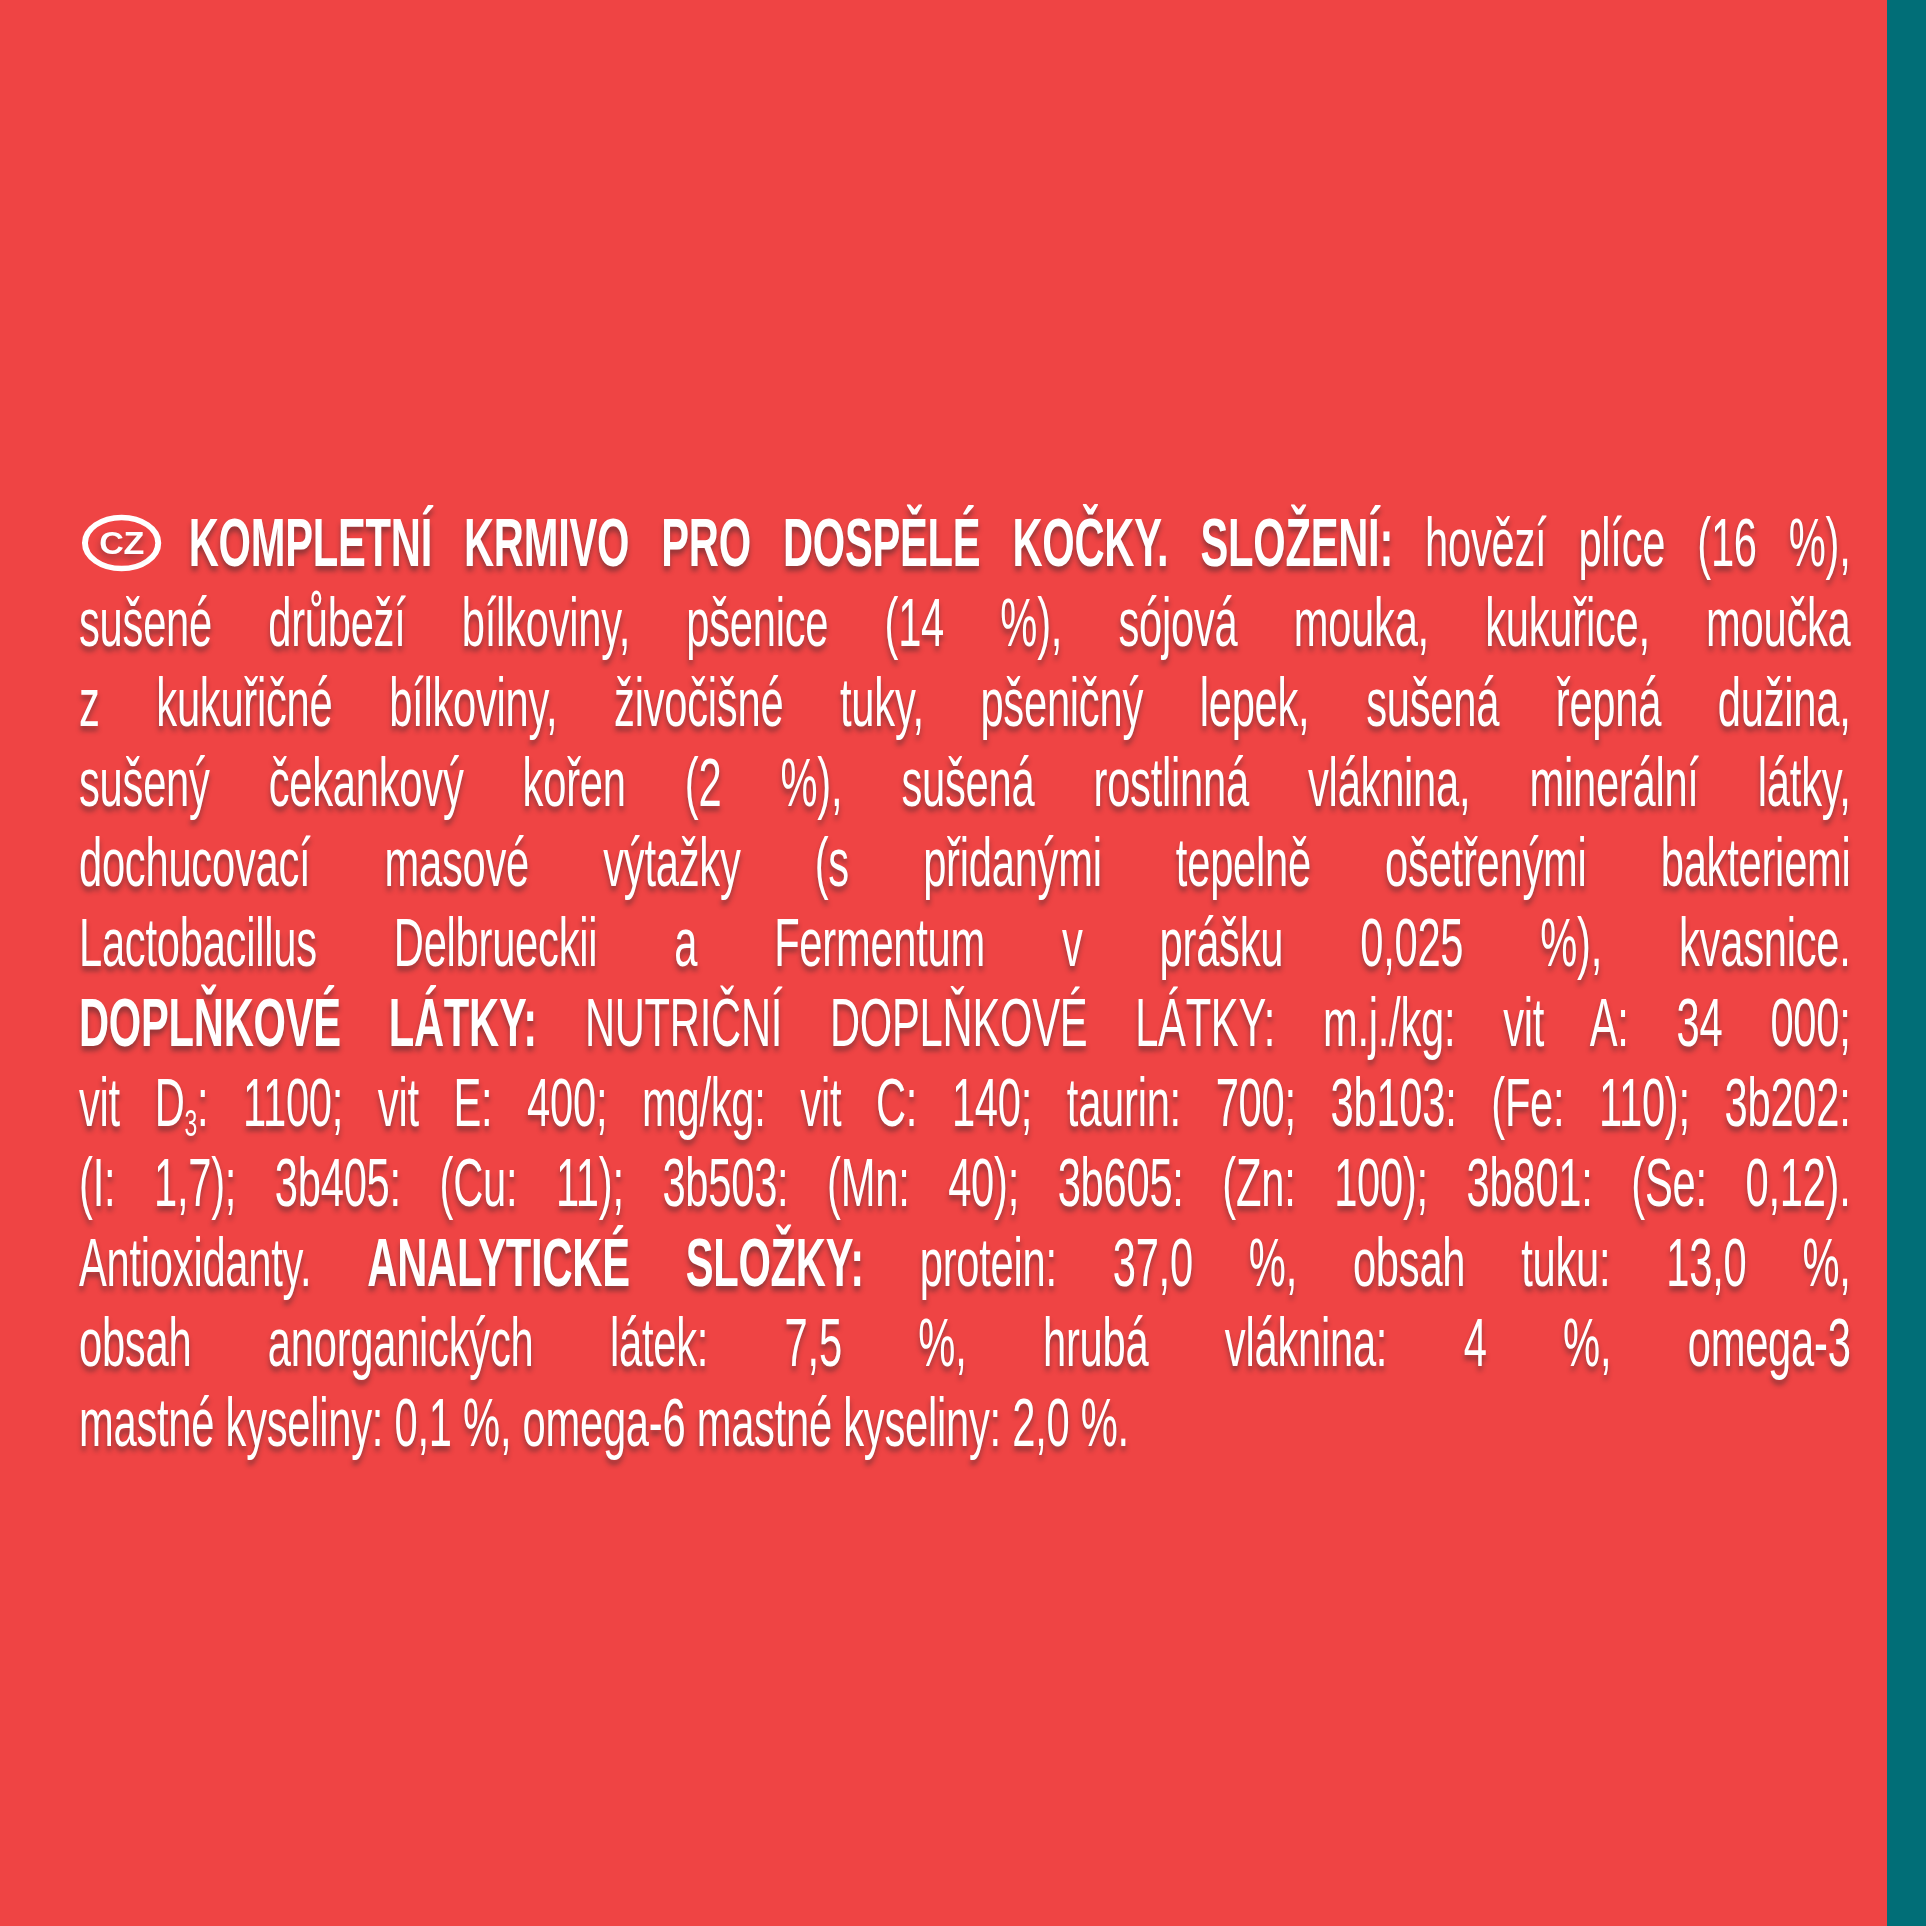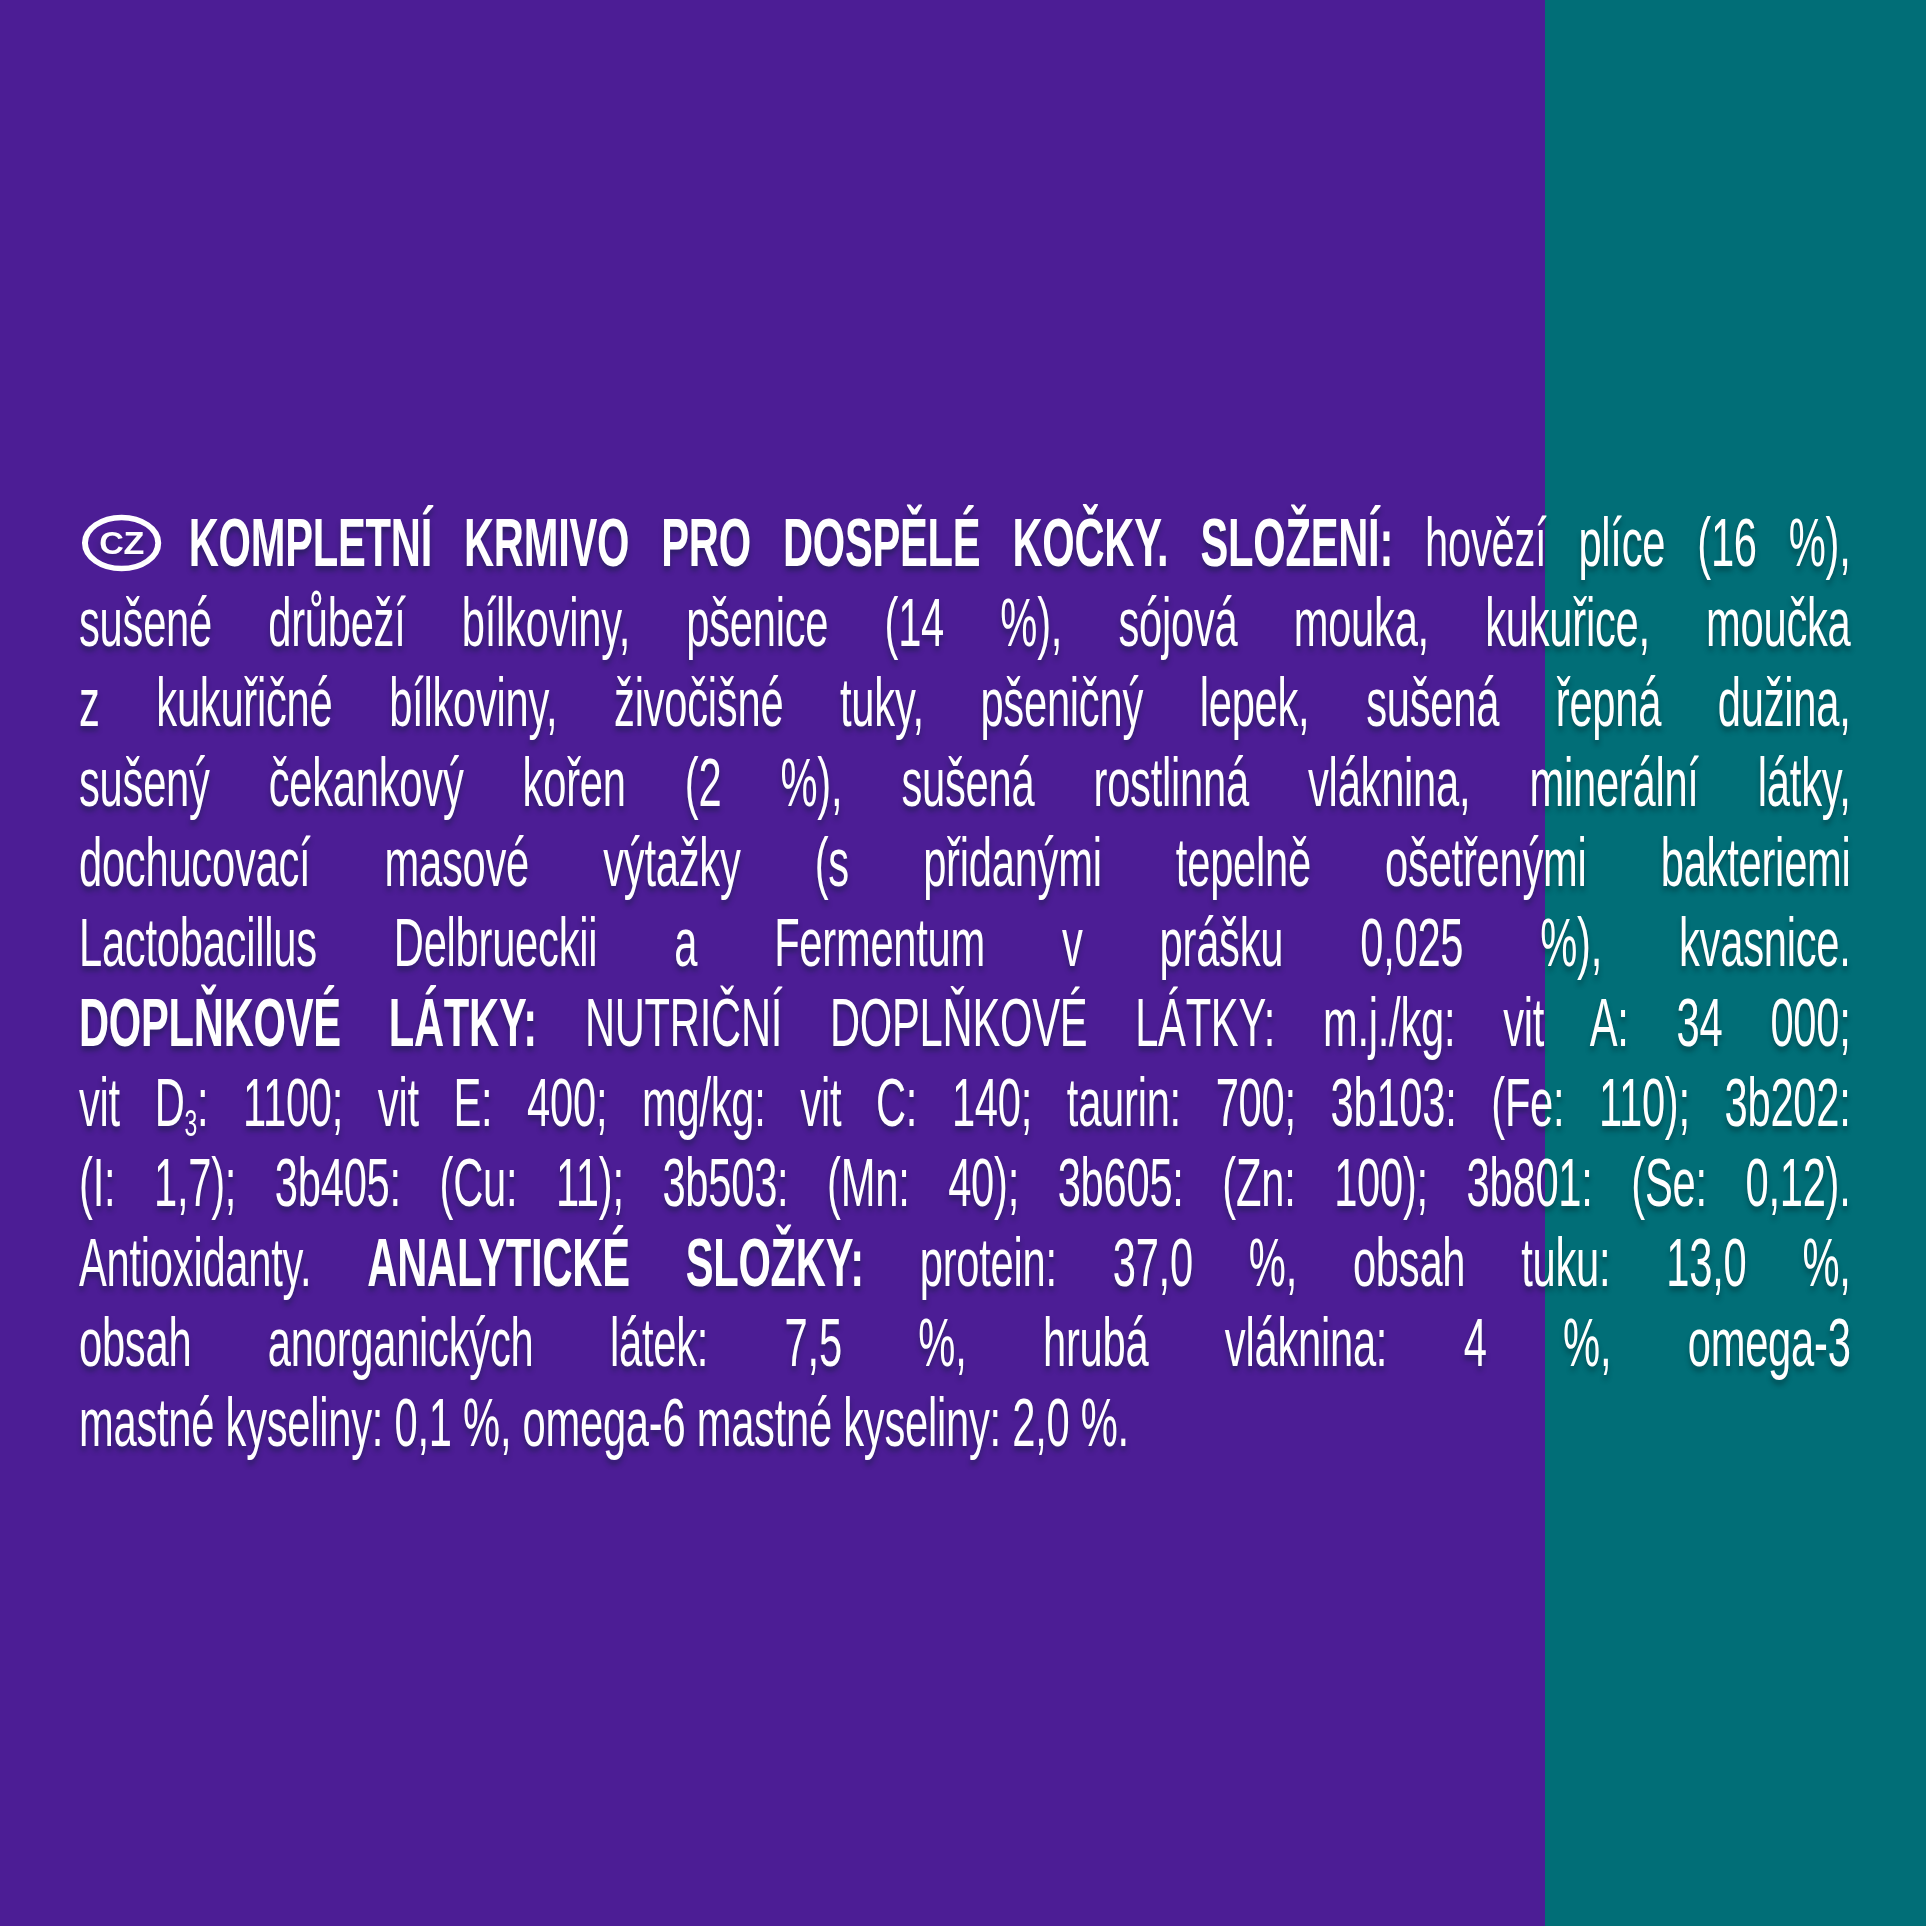--- a/index.html
+++ b/index.html
@@ -6,23 +6,23 @@
     margin: 0;
     padding: 0;
     width: 1926px;
     height: 1926px;
     overflow: hidden;
     background: #016E77;
     font-family: "Liberation Sans", "DejaVu Sans", sans-serif;
   }
   .canvas {
     position: relative;
-    width: 1545px;
+    width: 1887px;
     height: 1926px;
-    background: #4c1d95;
+    background: #ef4444;
   }
   .label-block {
     position: absolute;
     left: 79px;
     top: 502px;
     width: 2890px;
     transform: scaleX(0.613);
     transform-origin: 0 0;
     color: #FFFFFF;
   }

